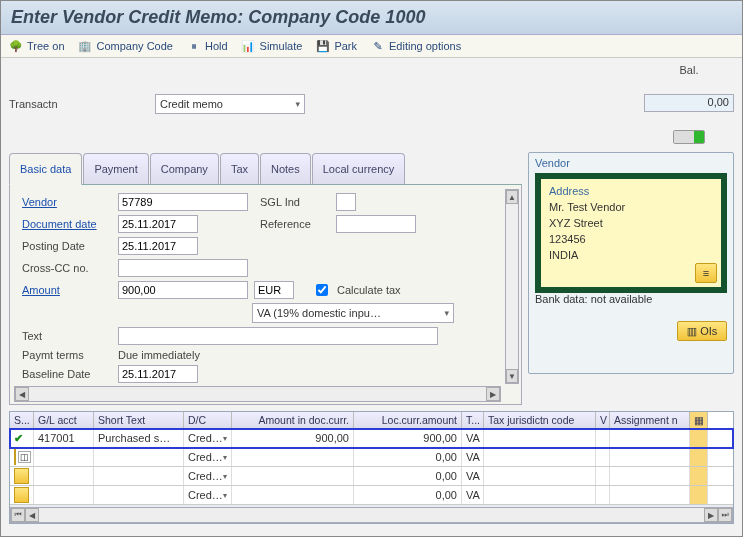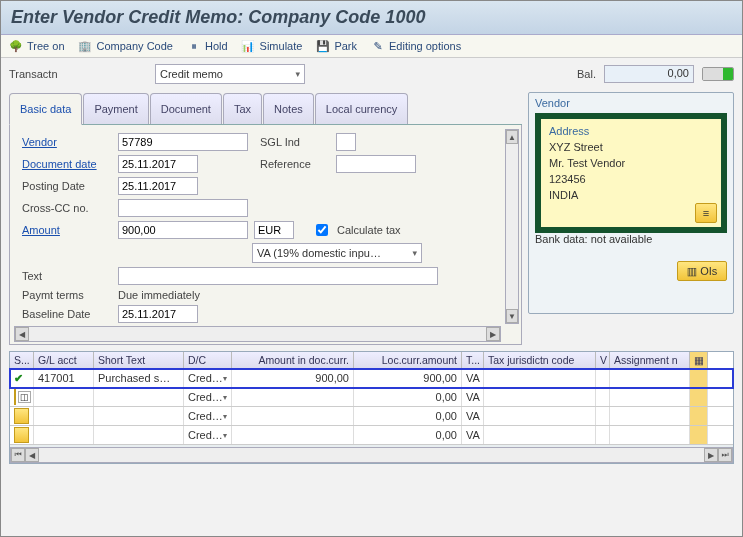--- a/index.html
+++ b/index.html
@@ -76,21 +76,22 @@
   .top-row {
     display: flex;
     align-items: center;
     gap: 8px;
     margin-bottom: 8px;
   }
   .bal-row {
     margin-left: auto;
     display: flex;
     align-items: center;
-    gap: 8px;
+    gap: 18px;
+    flex-direction: column;
   }
   .bal-input {
     background: #e8f0f8;
     border: 1px solid #aab;
     width: 90px;
     height: 18px;
     padding: 1px 4px;
     text-align: right;
   }
   .traffic {
@@ -354,21 +355,21 @@
           <span class="tr-grn"></span>
       </div>
     </div>
   </div>
 
   <div class="main-flex">
     <div class="left-pane">
       <div class="tab-strip">
         <div class="tab active">Basic data</div>
         <div class="tab">Payment</div>
-        <div class="tab">Document</div>
+        <div class="tab">Company</div>
         <div class="tab">Tax</div>
         <div class="tab">Notes</div>
         <div class="tab">Local currency</div>
       </div>
       <div class="tab-body">
         <div class="form-grid">
           <div class="frow">
             <span class="col-l link-label">Vendor</span>
             <input class="input col-m" value="57789" style="">
             <span class="col-r label">SGL Ind</span>
@@ -393,21 +394,21 @@
             <span class="col-l link-label">Amount</span>
             <input class="input col-m" value="900,00" style="">
             <input class="input" style="width: 40px;" value="EUR">
             <span style="width:6px"></span>
             <input type="checkbox" class="chk" checked="" style="">
             <span class="label">Calculate tax</span>
           </div>
           <div class="frow">
             <span class="col-l"></span>
             <span class="col-m"></span>
-            <div class="dropdown" style="width:170px;margin-left:-2px">
+            <div class="dropdown" style="width:202px;margin-left:-2px">
               <span>VA (19% domestic inpu…</span>
             </div>
           </div>
           <div class="frow">
             <span class="col-l label">Text</span>
             <input class="input" style="width: 320px;" value="">
           </div>
           <div class="frow">
             <span class="col-l label">Paymt terms</span>
             <span class="label">Due immediately</span>
@@ -428,22 +429,22 @@
           </div>
         </div>
       </div>
     </div>
 
     <div class="right-pane">
       <div class="group-box vendor-box">
         <div class="group-title">Vendor</div>
         <div class="addr-box">
           <div class="group-title">Address</div>
+          <div class="addr-line">Mr. Test Vendor</div>
           <div class="addr-line">XYZ Street</div>
-          <div class="addr-line">Mr. Test Vendor</div>
           <div class="addr-line">123456</div>
           <div class="addr-line">INDIA</div>
           <div class="yellow-btn">
             <span>≡</span>
           </div>
         </div>
         <div class="bank-row">Bank data: not available</div>
         <div class="ois-row">
           <span class="ois-btn">
             <span>▥</span>

